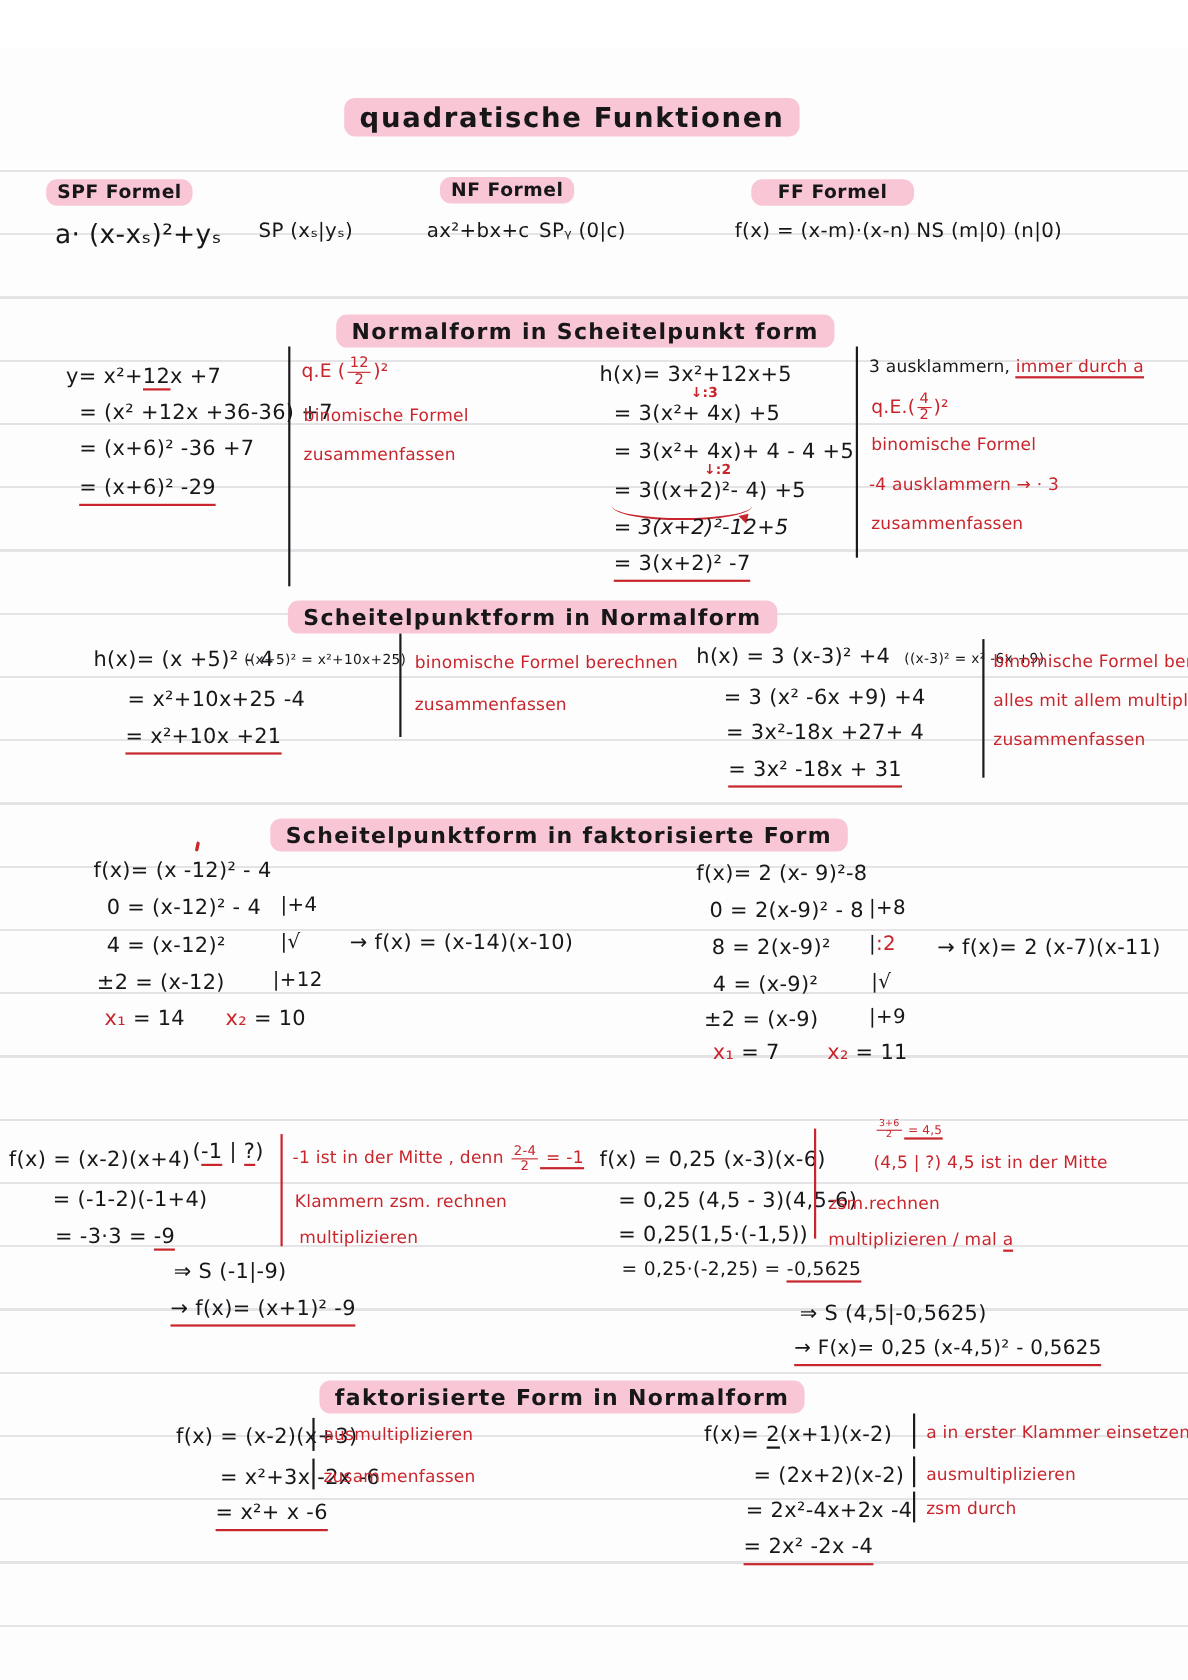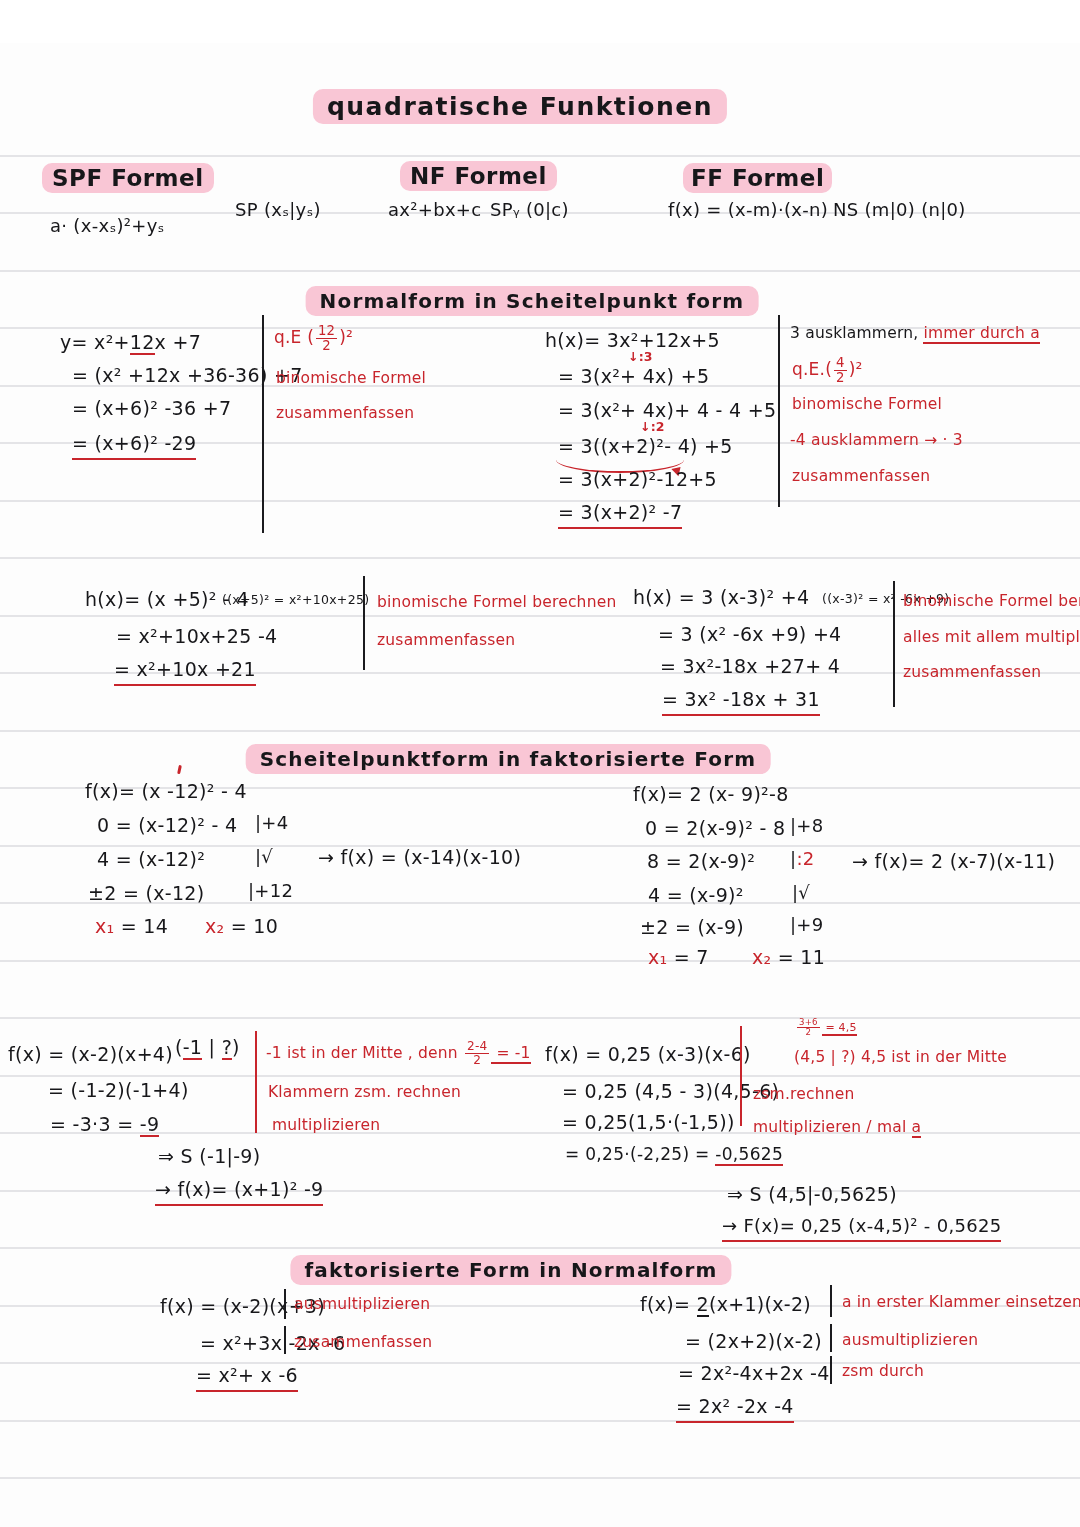--- a/index.html
+++ b/index.html
@@ -3,21 +3,21 @@
 <meta charset="utf-8">
 <style>
   * { margin:0; padding:0; box-sizing:border-box; }
   body { background:#ffffff; font-family:"DejaVu Sans", sans-serif; }
   .page { position:relative; width:1080px; height:1527px; background:#fdfdfd; overflow:hidden;margin-top:43px; }
   .rules { position:absolute; left:0; right:0; top:56px; bottom:0;
            background:repeating-linear-gradient(to bottom, transparent 0px, transparent 55.5px, #e4e4e7 55.5px, #e4e4e7 57.5px); }
   .hl { background:#f9c6d5; border-radius:10px; padding:3px 14px; display:inline-block; }
   .title { position:absolute; font-size:25px; font-weight:bold; letter-spacing:1.5px; color:#17171a; transform:translateX(-50%); }
   .hdr { position:absolute; font-size:20px; font-weight:bold; letter-spacing:1.2px; color:#17171a; transform:translateX(-50%); white-space:nowrap; }
-  .lbl { position:absolute; font-size:23px; font-weight:bold; letter-spacing:0.5px; color:#17171a; }
+  .lbl { position:absolute; font-size:17px; font-weight:bold; letter-spacing:0.5px; color:#17171a; }
   .math { position:absolute; font-size:19px; color:#17171a; letter-spacing:0.3px; white-space:nowrap; }
   .op { font-size:18px; }
   .red { color:#c8252c; }
   .note { position:absolute; font-size:15.5px; color:#c8252c; letter-spacing:0.2px; white-space:nowrap; }
   .sm { font-size:12.5px; }
   .tiny { font-size:11px; }
   .u-red { border-bottom:2.2px solid #c8252c; padding-bottom:4px; }
   .u-thin-red { border-bottom:2px solid #c8252c; }
   .u-ink { border-bottom:2px solid #17171a; }
   .u-self { border-bottom:2px solid currentColor; }
@@ -32,28 +32,28 @@
 </style>
 </head>
 <body>
 
 <div class="page">
   <div class="rules"></div>
 
   <div class="title" style="left:520px;top:46px;"><span class="hl">quadratische Funktionen</span></div>
 
   <div class="lbl" style="left:42px;top:120px;"><span class="hl" style="padding:2px 10px;">SPF Formel</span></div>
-  <div class="math" style="left:50px;top:172px;font-size:18px;"><span>a· (x-xₛ)²+yₛ</span></div>
+  <div class="math" style="left:50px;top:156px;font-size:24px;"><span>a· (x-xₛ)²+yₛ</span></div>
   <div class="math" style="left:235px;top:156px;font-size:18px;"><span>SP (xₛ|yₛ)</span></div>
 
   <div class="lbl" style="left:400px;top:118px;"><span class="hl" style="padding:2px 10px;">NF Formel</span></div>
   <div class="math" style="left:388px;top:156px;font-size:18px;"><span>ax²+bx+c</span></div>
   <div class="math" style="left:490px;top:156px;font-size:18px;"><span>SPᵧ (0|c)</span></div>
 
-  <div class="lbl" style="left:683px;top:120px;"><span class="hl" style="padding:2px 8px;">FF Formel</span></div>
+  <div class="lbl" style="left:683px;top:120px;"><span class="hl" style="padding:2px 24px;">FF Formel</span></div>
   <div class="math" style="left:668px;top:156px;font-size:18px;"><span>f(x) = (x-m)·(x-n)</span></div>
   <div class="math" style="left:833px;top:156px;font-size:18px;"><span>NS (m|0) (n|0)</span></div>
 
   <div class="hdr" style="left:532px;top:243px;"><span class="hl">Normalform in Scheitelpunkt form</span></div>
 
   <div class="math" style="left:60px;top:288px;"><span>y= x²+</span><span class="u-thin-red">12</span><span>x +7</span></div>
   <div class="math" style="left:72px;top:321px;">= (x² +12x +36-36) +7</div>
   <div class="math" style="left:72px;top:354px;">= (x+6)² -36  +7</div>
   <div class="math" style="left:72px;top:389px;"><span class="u-red">= (x+6)²  -29</span></div>
 
@@ -66,34 +66,35 @@
   <div class="note" style="left:276px;top:326px;">binomische Formel</div>
   <div class="note" style="left:276px;top:361px;">zusammenfassen</div>
 
   <div class="math" style="left:545px;top:286px;">h(x)= 3x²+12x+5</div>
   <div class="note sm" style="left:628px;top:306px;font-weight:bold;">↓:3</div>
   <div class="math" style="left:558px;top:322px;">= 3(x²+ 4x) +5</div>
   <div class="math" style="left:558px;top:356px;">= 3(x²+ 4x)+ 4 - 4  +5</div>
   <div class="note sm" style="left:640px;top:376px;font-weight:bold;">↓:2</div>
   <div class="math" style="left:558px;top:392px;">= 3((x+2)²- 4) +5</div>
   <div class="arc" style="left:556px;top:414px;"></div>
-  <div class="math" style="left:558px;top:425px;">= 3(x+2)²-12+5</div>
+  <div class="math" style="left:558px;top:425px;font-style:italic;">= 3(x+2)²-12+5</div>
   <div class="math" style="left:558px;top:458px;"><span class="u-red">= 3(x+2)² -7</span></div>
 
   <div class="vline" style="left:778px;top:272px;height:192px;"></div>
 
   <div class="note" style="left:790px;top:281px;"><span style="color:#17171a;">3 ausklammern, </span><span class="u-self">immer durch a</span></div>
   <div class="note" style="left:792px;top:313px;font-size:17px;"><span>q.E.(</span><span class="frac">
         <span class="fnum">4</span>
         <span>2</span>
       </span><span>)²</span></div>
   <div class="note" style="left:792px;top:352px;">binomische Formel</div>
   <div class="note" style="left:790px;top:388px;">-4 ausklammern → · 3</div>
   <div class="note" style="left:792px;top:424px;">zusammenfassen</div>
 
+  <div class="hdr" style="left:484px;top:503px;"><span class="hl">Scheitelpunktform in Normalform</span></div>
 
   <div class="math" style="left:85px;top:545px;">h(x)= (x +5)² - 4</div>
   <div class="math sm" style="left:222px;top:549px;">((x+5)² = x²+10x+25)</div>
   <div class="math" style="left:116px;top:582px;">= x²+10x+25 -4</div>
   <div class="math" style="left:114px;top:615px;text-align:center;"><span class="u-red">= x²+10x +21</span></div>
 
   <div class="vline" style="left:363px;top:533px;height:94px;"></div>
   <div class="note" style="left:377px;top:550px;">binomische Formel berechnen</div>
   <div class="note" style="left:377px;top:588px;">zusammenfassen</div>
 

